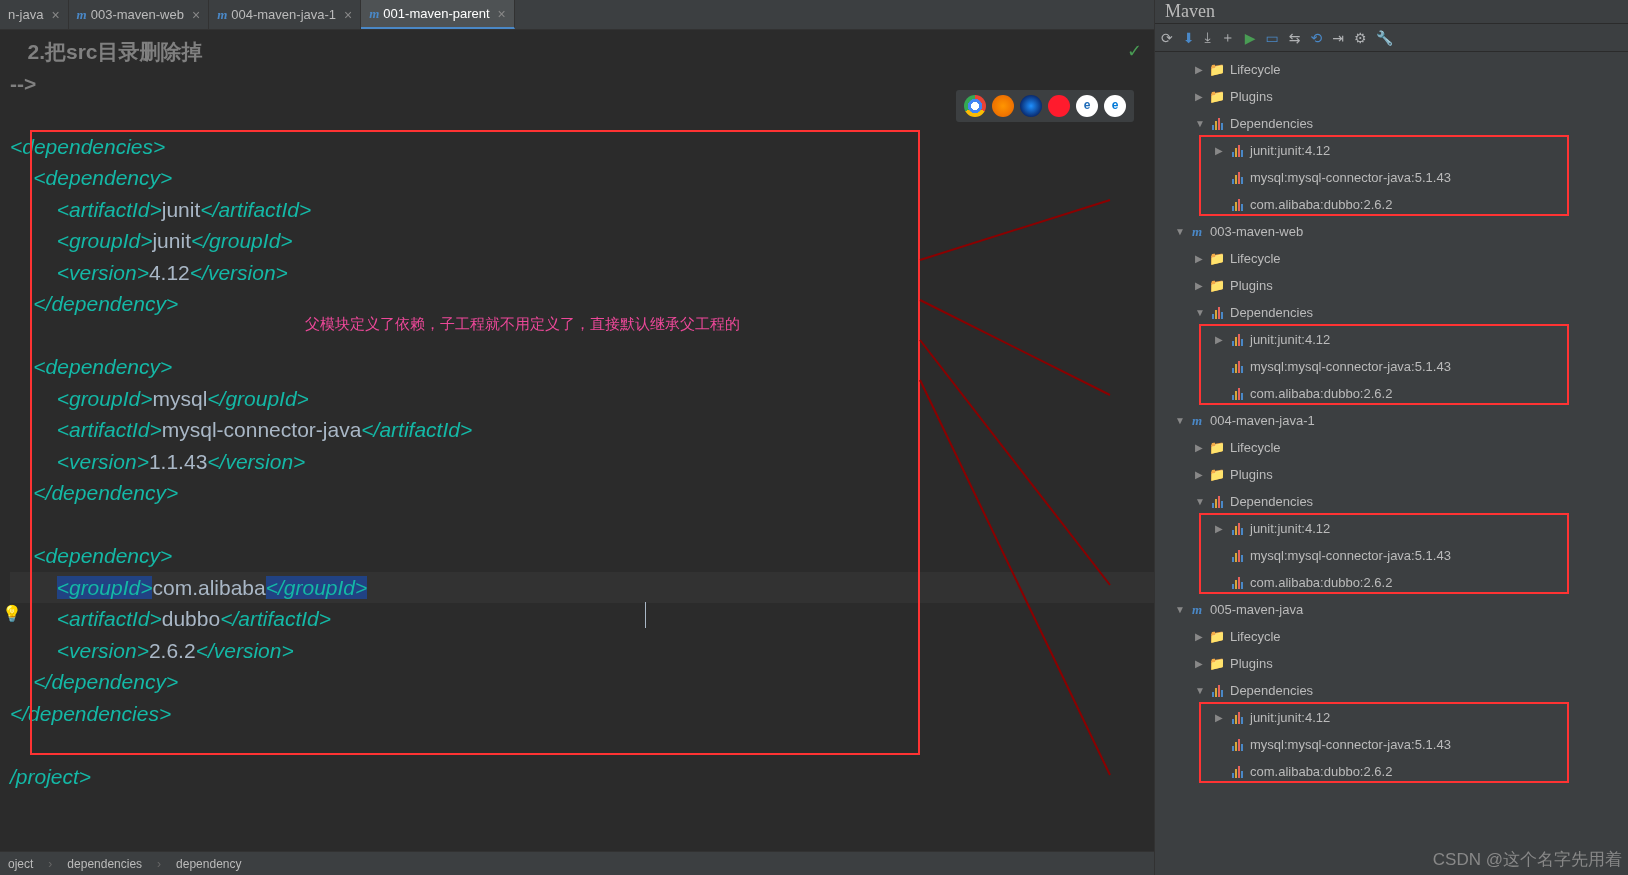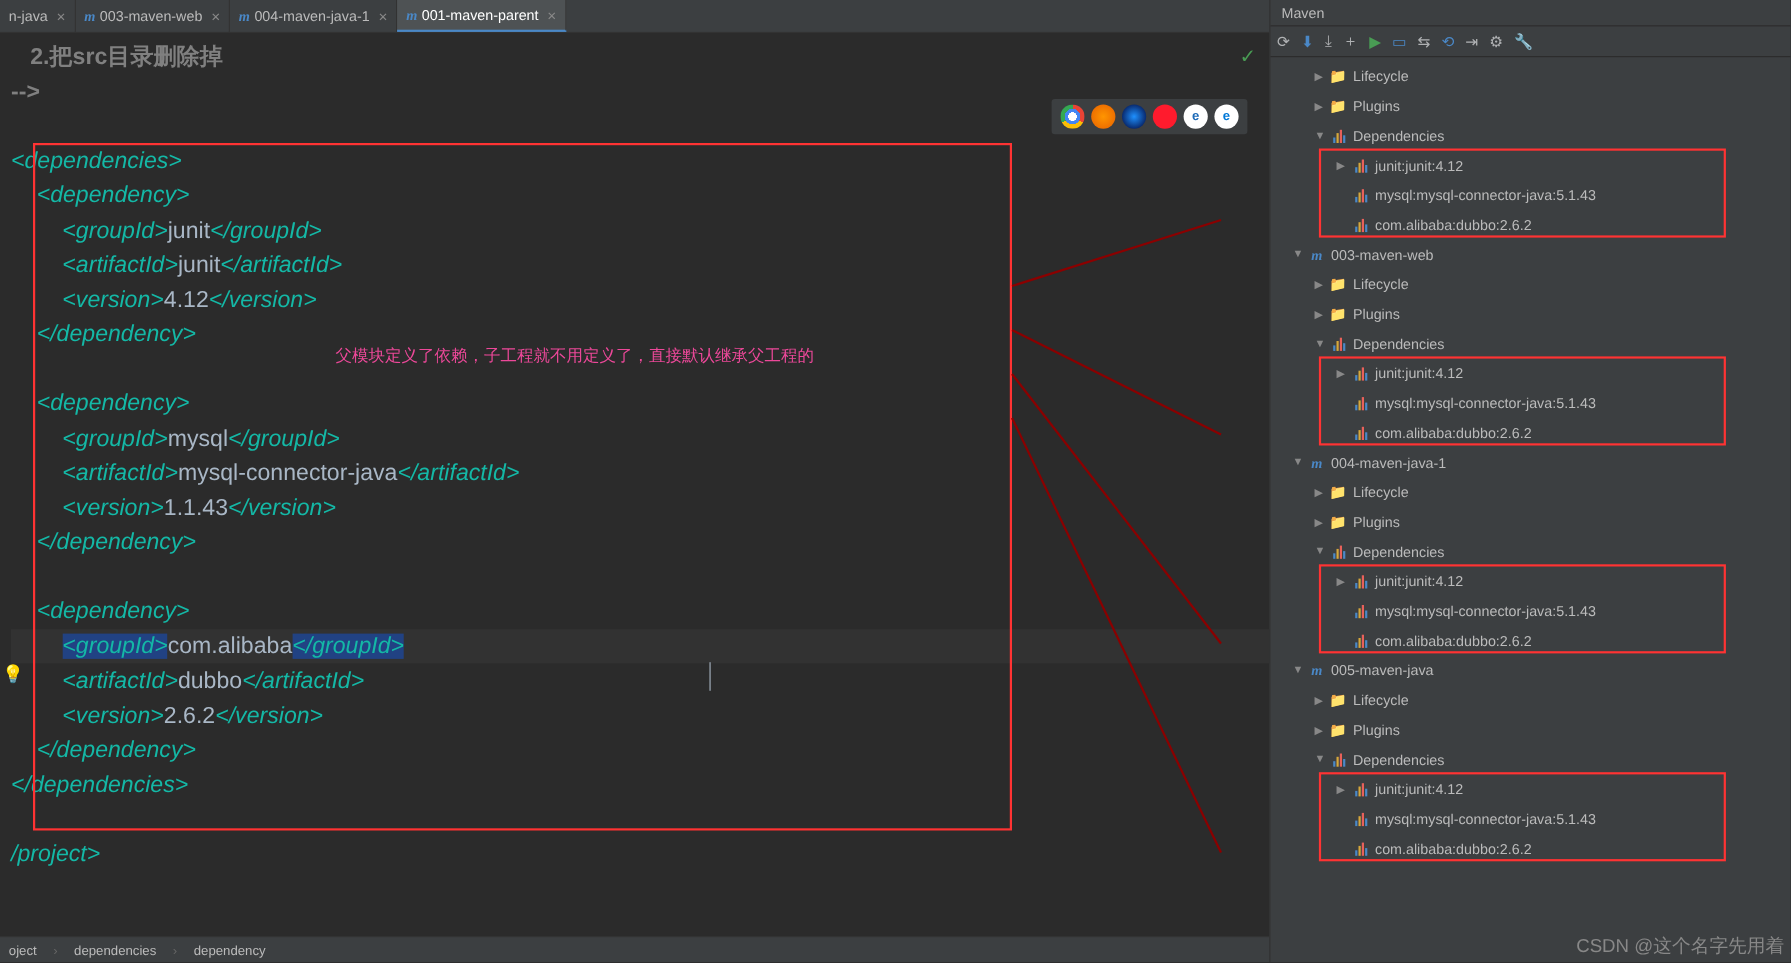--- a/index.html
+++ b/index.html
@@ -20,21 +20,21 @@
 .checkmark { position: absolute; right: 12px; top: 6px; color: #499c54; font-size: 18px; }
 .browser-icons { position: absolute; right: 20px; top: 60px; display: flex; gap: 6px; background: #3c3f41; padding: 5px 8px; border-radius: 3px; }
 .bicon { width: 22px; height: 22px; border-radius: 50%; display: flex; align-items: center; justify-content: center; font-size: 12px; color: #fff; }
 .red-box { position: absolute; border: 2px solid #ff3333; pointer-events: none; }
 .magenta-note { position: absolute; color: #ec4899; font-size: 15px; font-family: sans-serif; }
 .highlight-bg { background: #214283; }
 .caret-line { position: absolute; width: 1px; height: 26px; background: #a9b7c6; left: 645px; top: 572px; }
 .bottom-crumbs { display: flex; align-items: center; height: 24px; background: #3c3f41; border-top: 1px solid #323232; padding: 0 8px; font-size: 12px; color: #bbb; gap: 15px; }
 .crumb-sep { color: #666; }
 .maven-panel { width: 474px; background: #3c3f41; display: flex; flex-direction: column; border-left: 1px solid #323232; }
-.maven-title { height: 24px; display: flex; align-items: center; padding: 0 10px; font-size: 13px; color: #bbb; border-bottom: 1px solid #2b2b2b; }
+.maven-title { height: 24px; display: flex; align-items: center; padding: 0 10px; font-size: 18px; color: #bbb; border-bottom: 1px solid #2b2b2b; font-family: Liberation Serif, serif; }
 .maven-toolbar { height: 28px; display: flex; align-items: center; padding: 0 6px; gap: 10px; border-bottom: 1px solid #2b2b2b; }
 .mtool { color: #afb1b3; font-size: 14px; cursor: pointer; }
 .mtool.blue { color: #4a88c7; }
 .mtool.green { color: #499c54; }
 .maven-tree { flex: 1; overflow: auto; font-size: 13px; padding: 4px 0; position: relative; }
 .tree-row { display: flex; align-items: center; height: 27px; padding-left: 8px; cursor: pointer; color: #bbb; }
 .tree-arrow { width: 12px; color: #888; font-size: 10px; margin-right: 2px; }
 .tree-icon { margin-right: 5px; width: 16px; display: inline-flex; justify-content: center; }
 .folder-ico { color: #5a7ca0; }
 .bars { display: inline-flex; gap: 1px; align-items: flex-end; height: 12px; }
@@ -86,22 +86,22 @@
         <span class="bicon" style="background:#fff;color:#1e6bb8;font-weight:bold">e</span>
         <span class="bicon" style="background:#fff;color:#0078d7;font-weight:bold">e</span>
       </div>
       <span class="gutter-bulb">💡</span>
 
       <div class="code-line comment">   2.把src目录删除掉</div>
       <div class="code-line comment"><span>--&gt;</span></div>
       <div class="code-line">&nbsp;</div>
       <div class="code-line"><span class="tag">&lt;dependencies&gt;</span></div>
       <div class="code-line">    <span class="tag">&lt;dependency&gt;</span></div>
+      <div class="code-line">        <span class="tag">&lt;artifactId&gt;</span><span class="txt">junit</span><span class="tag">&lt;/artifactId&gt;</span></div>
       <div class="code-line">        <span class="tag">&lt;groupId&gt;</span><span class="txt">junit</span><span class="tag">&lt;/groupId&gt;</span></div>
-      <div class="code-line">        <span class="tag">&lt;artifactId&gt;</span><span class="txt">junit</span><span class="tag">&lt;/artifactId&gt;</span></div>
       <div class="code-line">        <span class="tag">&lt;version&gt;</span><span class="txt">4.12</span><span class="tag">&lt;/version&gt;</span></div>
       <div class="code-line">    <span class="tag">&lt;/dependency&gt;</span></div>
       <div class="code-line">&nbsp;</div>
       <div class="code-line">    <span class="tag">&lt;dependency&gt;</span></div>
       <div class="code-line">        <span class="tag">&lt;groupId&gt;</span><span class="txt">mysql</span><span class="tag">&lt;/groupId&gt;</span></div>
       <div class="code-line">        <span class="tag">&lt;artifactId&gt;</span><span class="txt">mysql-connector-java</span><span class="tag">&lt;/artifactId&gt;</span></div>
       <div class="code-line">        <span class="tag">&lt;version&gt;</span><span class="txt">1.1.43</span><span class="tag">&lt;/version&gt;</span></div>
       <div class="code-line">    <span class="tag">&lt;/dependency&gt;</span></div>
       <div class="code-line">&nbsp;</div>
       <div class="code-line">    <span class="tag">&lt;dependency&gt;</span></div>

